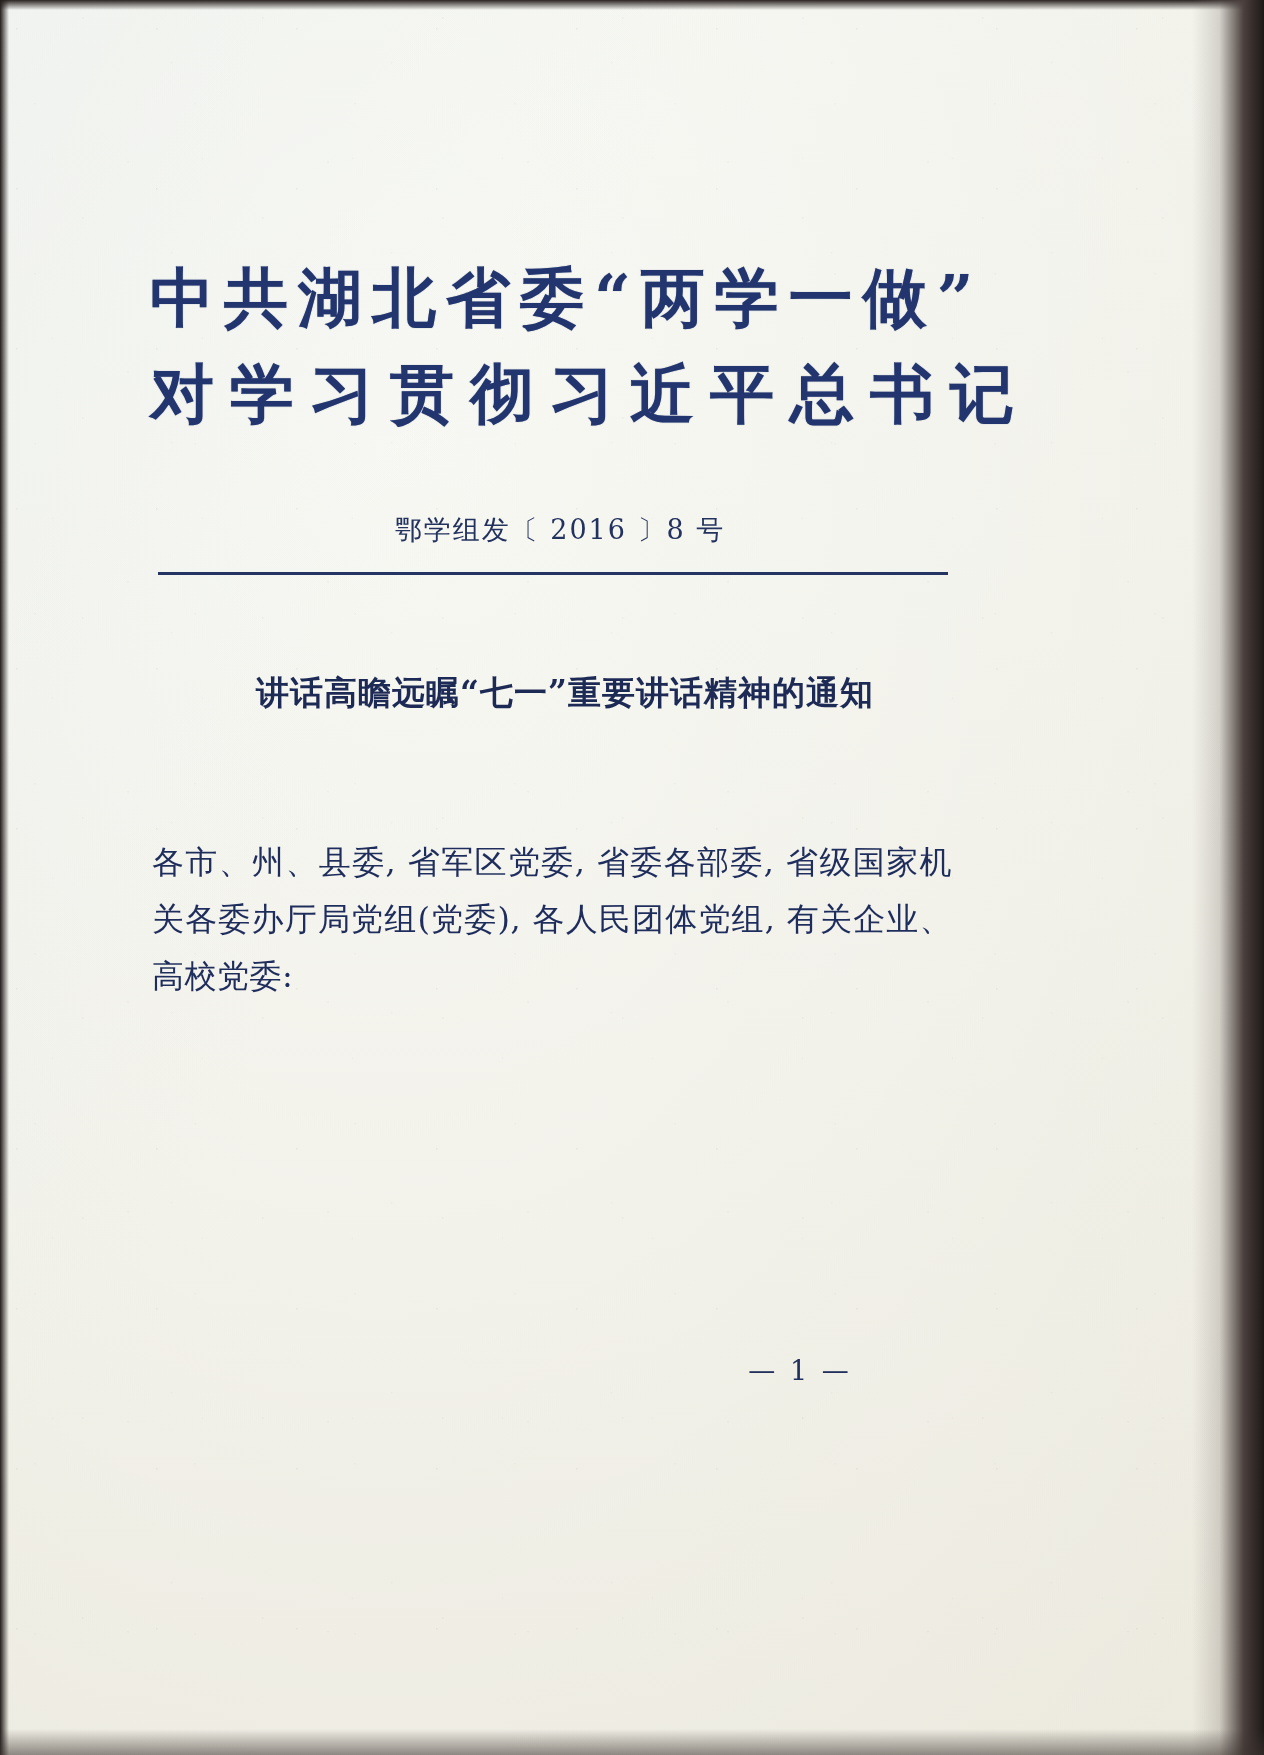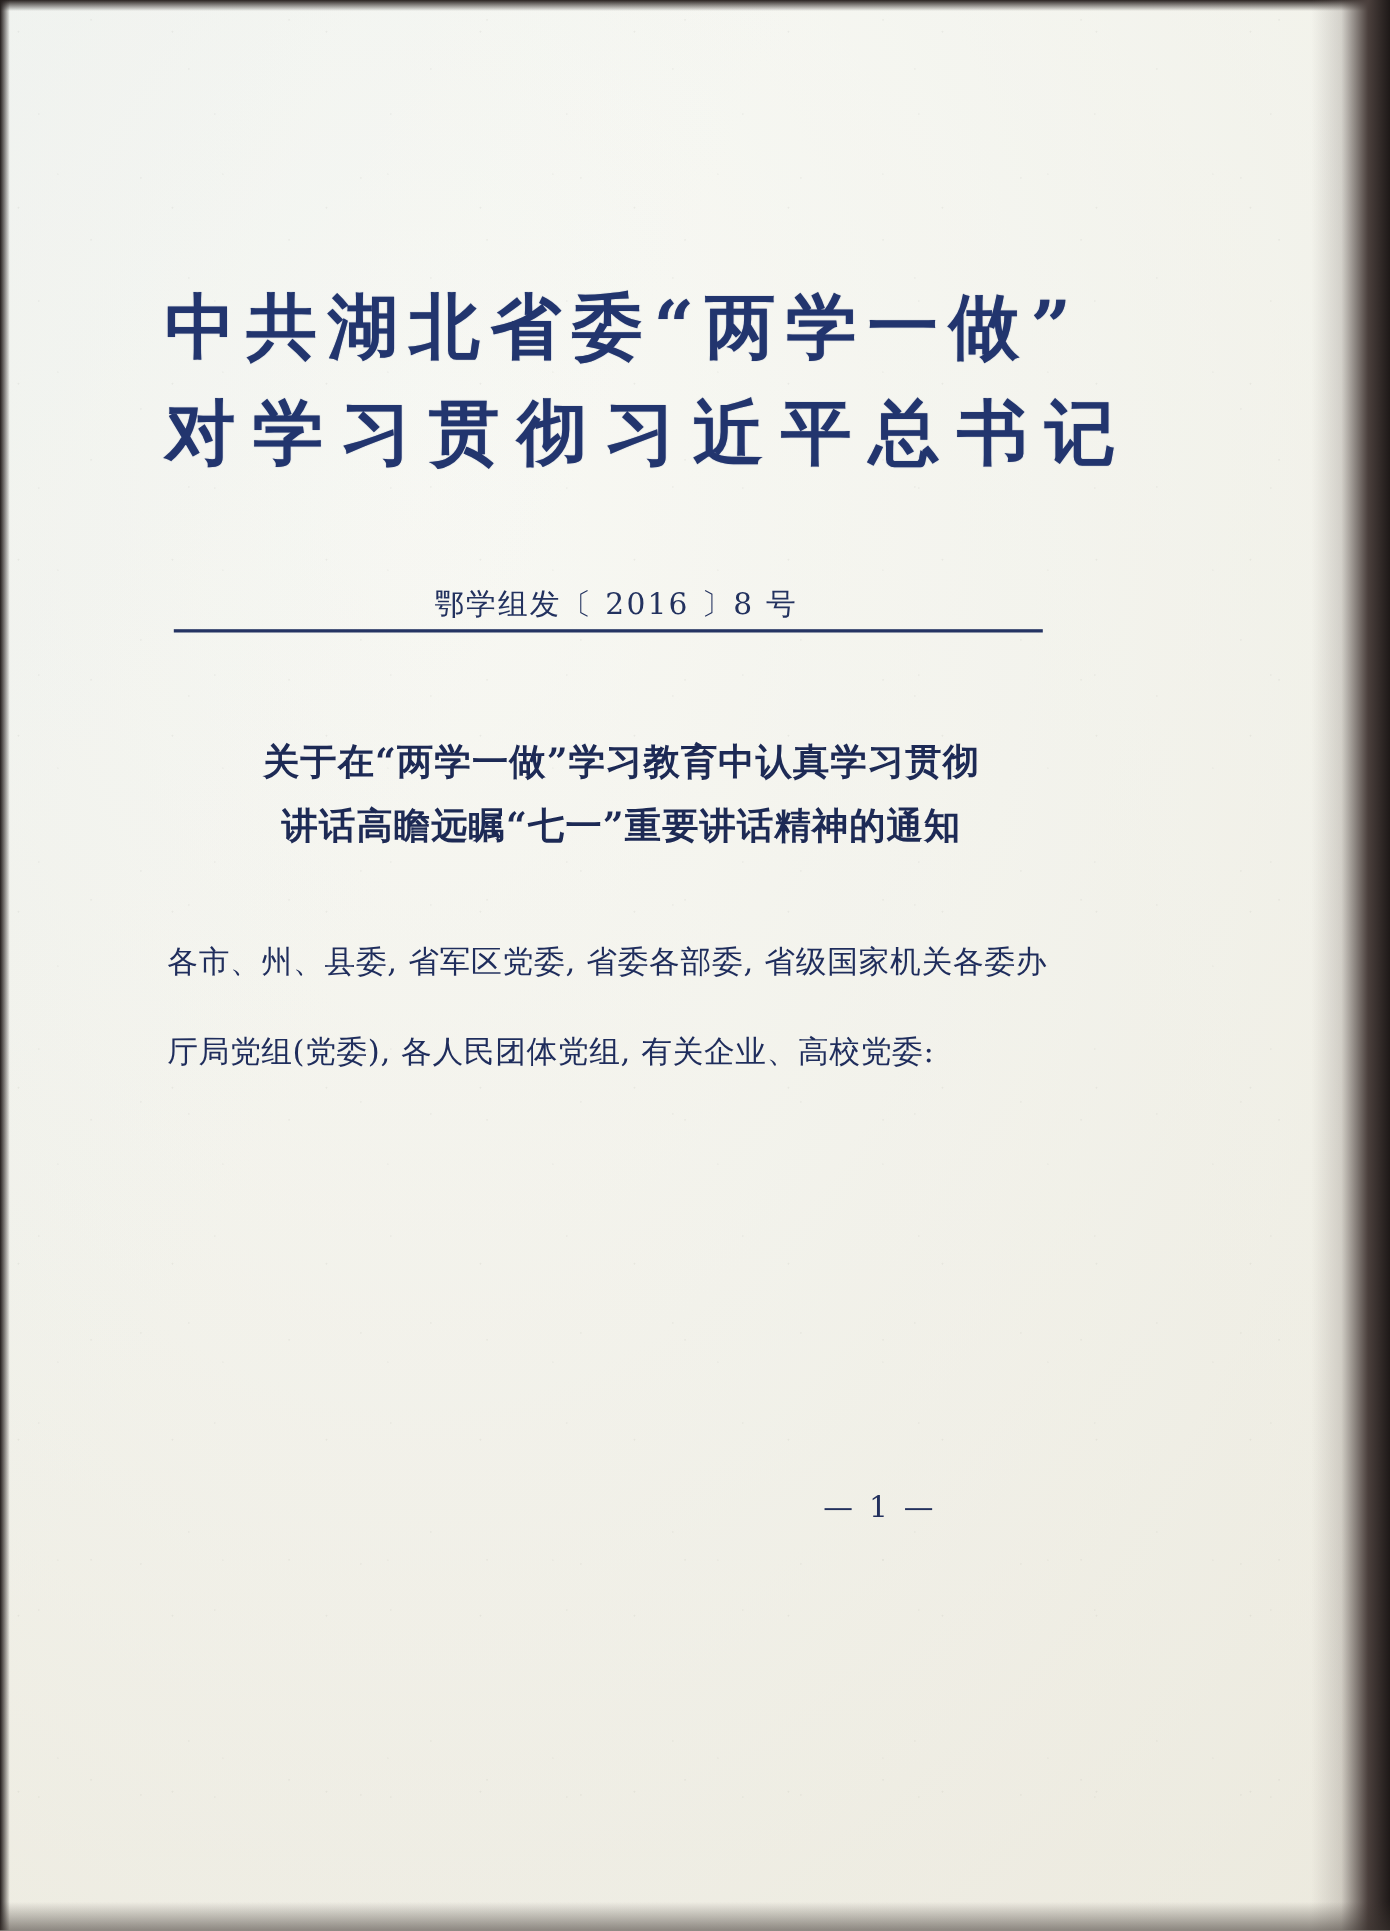--- a/index.html
+++ b/index.html
@@ -87,21 +87,21 @@
     text-shadow: 0 0 1px rgba(34,53,110,0.5);
     white-space: nowrap;
   }
   .masthead .line2 {
     letter-spacing: 16px;
   }
 
   .doc-number {
     position: absolute;
     left: 150px;
-    top: 531px;
+    top: 512px;
     width: 820px;
     text-align: center;
     font-family: "DejaVu Serif", serif;
     font-size: 27px;
     letter-spacing: 2px;
     color: #23325f;
   }
 
   .rule {
     position: absolute;
@@ -128,22 +128,22 @@
   }
 
   
   .body-block {
     position: absolute;
     left: 152px;
     top: 834px;
     width: 800px;
     color: #1f2d5c;
     font-family: "DejaVu Serif", serif;
-    font-size: 28px;
-    line-height: 81px;
+    font-size: 32px;
+    line-height: 57px;
     letter-spacing: 0.5px;
   }
   .body-block p {
     margin: 0;
     text-align: justify;
     text-justify: inter-ideograph;
   }
   .body-block p.indent {
     text-indent: 52px;
   }
@@ -188,21 +188,20 @@
     <div class="masthead">
       <div class="line line1">中共湖北省委“两学一做”</div>
       <div class="line line2">对学习贯彻习近平总书记</div>
     </div>
 
     <div class="doc-number">鄂学组发〔 2016 〕8 号</div>
 
     <div class="rule"></div>
 
     <div class="doc-title">
-      <div>关于在“两学一做”学习教育中认真学习贯彻</div>
       <div>讲话高瞻远瞩“七一”重要讲话精神的通知</div>
     </div>
 
     <div class="body-block">
       <p>各市、州、县委, 省军区党委, 省委各部委, 省级国家机关各委办厅局党组(党委), 各人民团体党组, 有关企业、高校党委:</p>
     </div>
 
     <div class="page-number">— 1 —</div>
   </div>
 

